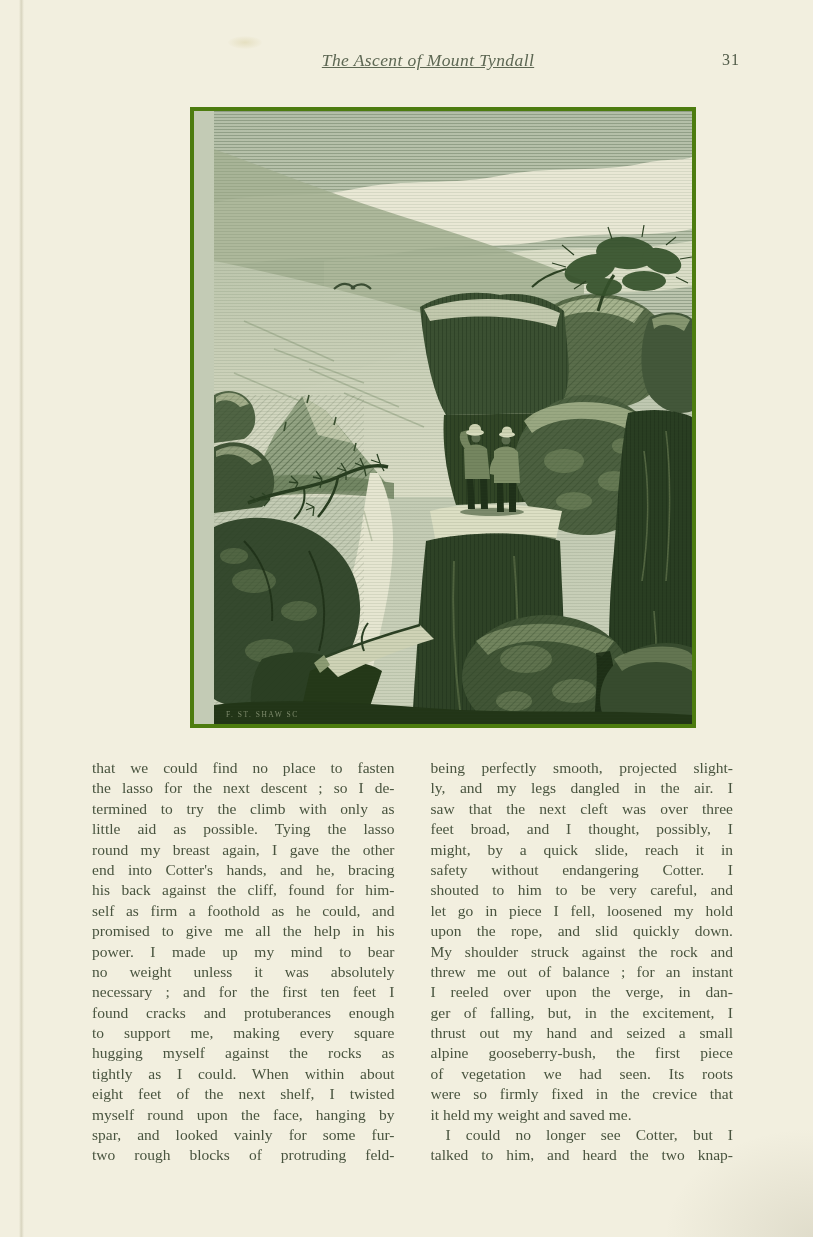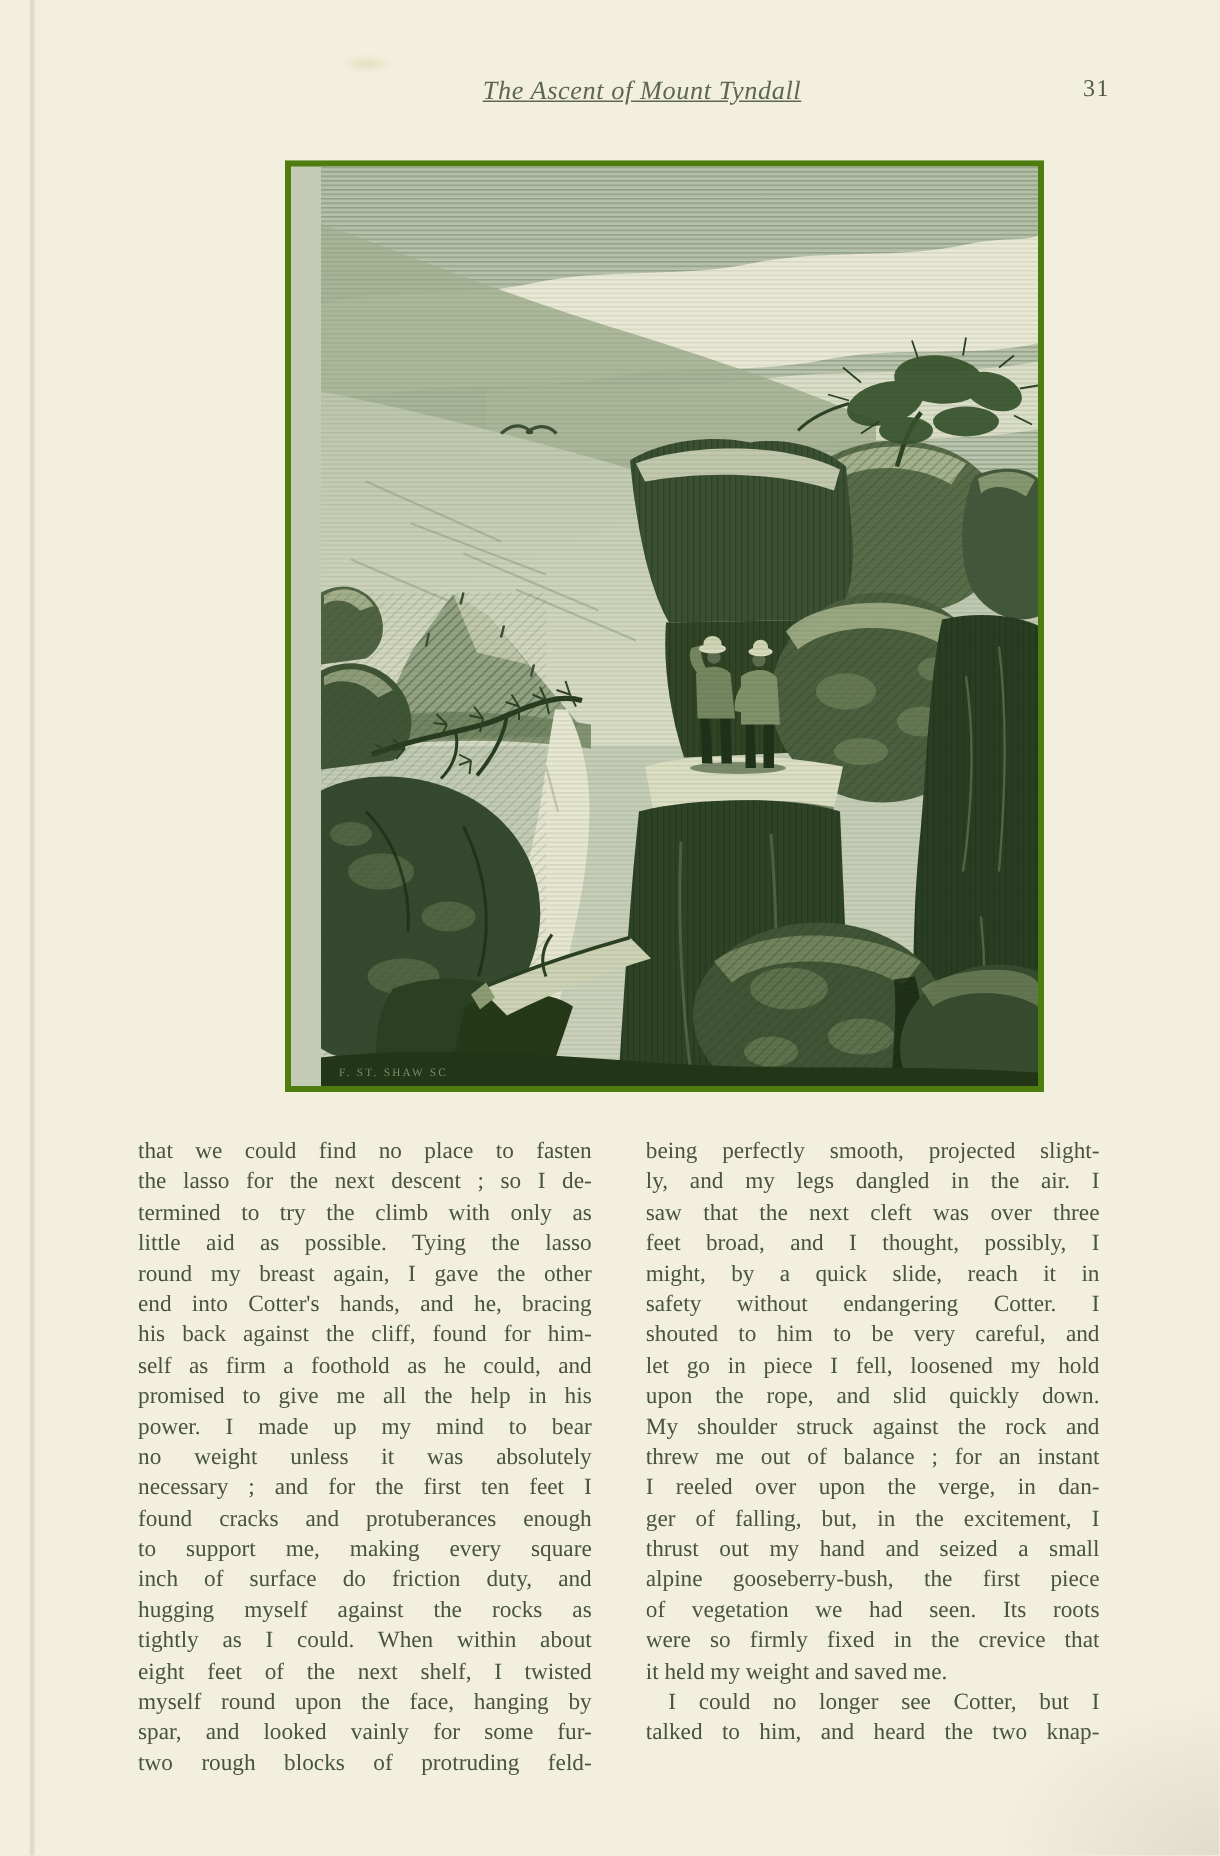--- a/index.html
+++ b/index.html
@@ -273,21 +273,20 @@
         <div class="tline">round my breast again, I gave the other</div>
         <div class="tline">end into Cotter's hands, and he, bracing</div>
         <div class="tline">his back against the cliff, found for him-</div>
         <div class="tline">self as firm a foothold as he could, and</div>
         <div class="tline">promised to give me all the help in his</div>
         <div class="tline">power.  I made up my mind to bear</div>
         <div class="tline">no weight unless it was absolutely</div>
         <div class="tline">necessary ; and for the first ten feet I</div>
         <div class="tline">found cracks and protuberances enough</div>
         <div class="tline">to support me, making every square</div>
-        <div class="tline">inch of surface do friction duty, and</div>
         <div class="tline">hugging myself against the rocks as</div>
         <div class="tline">tightly as I could.  When within about</div>
         <div class="tline">eight feet of the next shelf, I twisted</div>
         <div class="tline">myself round upon the face, hanging by</div>
         <div class="tline">spar, and looked vainly for some fur-</div>
         <div class="tline">two rough blocks of protruding feld-</div>
       </div>
     <div class="col">
         <div class="tline">being perfectly smooth, projected slight-</div>
         <div class="tline">ly, and my legs dangled in the air.  I</div>

